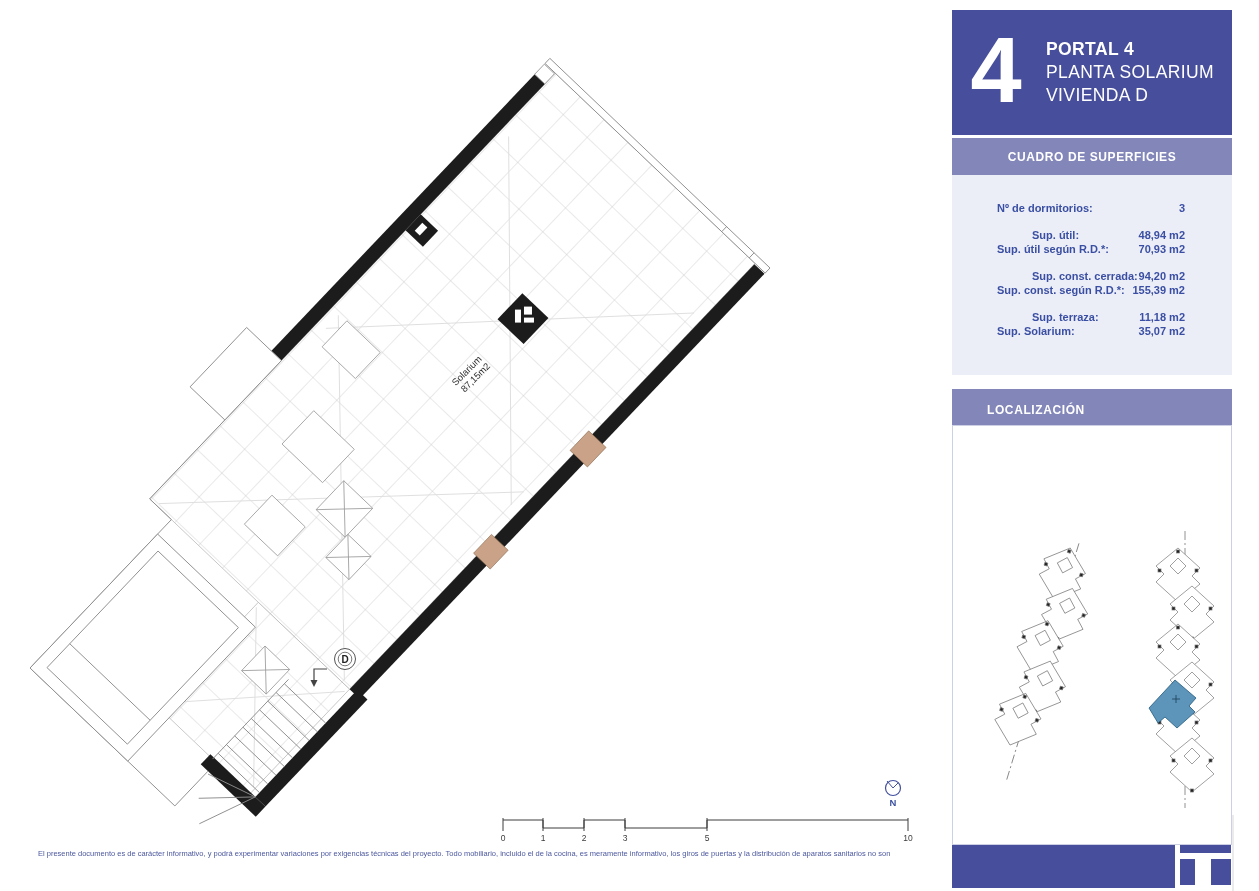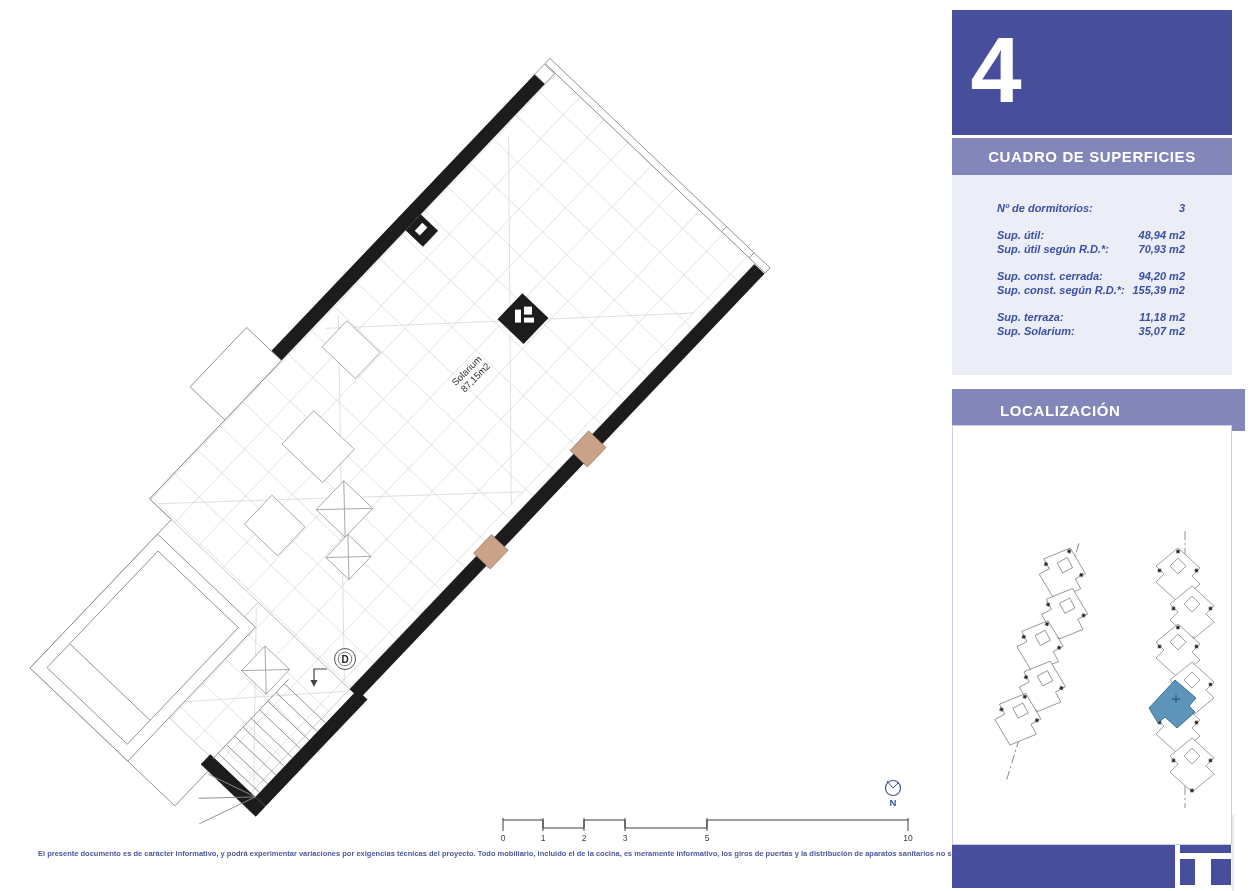--- a/index.html
+++ b/index.html
@@ -7,35 +7,35 @@
         font-family:"Liberation Sans",sans-serif;}
   svg text{font-family:"Liberation Sans",sans-serif;}
   .abs{position:absolute;}
 
   
   .sb-header{left:952px;top:10px;width:280px;height:125px;background:#474E9B;color:#fff;
              display:flex;align-items:center;}
   .sb-num{width:88px;text-align:center;font-size:92px;font-weight:700;line-height:100px;margin-top:-6px;}
   .sb-lines{margin-left:6px;font-size:17.5px;line-height:23px;letter-spacing:.4px;}
   .sb-lines .b{font-weight:700;}
-  .bar{background:#8386B9;color:#fff;font-weight:700;font-size:15px;letter-spacing:.6px;
+  .bar{background:#8386B9;color:#fff;font-weight:700;font-size:12px;letter-spacing:.6px;
        display:flex;align-items:center;}
   .bar-cuadro{left:952px;top:138px;width:280px;height:37px;justify-content:center;}
-  .bar-loc{left:952px;top:389px;width:280px;height:42px;padding-left:48px;width:245px;}
+  .bar-loc{left:952px;top:389px;width:280px;height:42px;padding-left:35px;width:245px;}
   .panel{left:952px;top:175px;width:280px;height:200px;background:#ECEEF7;box-sizing:border-box;
-         padding:26px 47px 0 45px;color:#3A4FA3;font-size:11px;font-weight:700;line-height:14px;font-style:italic;}
+         padding:26px 47px 0 45px;color:#3A4FA3;font-size:11px;font-weight:700;line-height:14px;}
   .row{display:flex;justify-content:space-between;}
-  .row.gap{margin-top:13px;}
+  .row.gap{margin-top:13px;margin-left:35px;}
   .sitebox{left:952px;top:425px;width:280px;height:420px;background:#fff;
            border:1px solid #CDD0E4;box-sizing:border-box;}
   .sb-footer{left:952px;top:845px;width:223px;height:43px;background:#474E9B;}
 
   
   .disclaimer{left:38px;top:849px;width:912px;color:#4C589E;font-size:7.5px;line-height:9.5px;}
-  .disclaimer span{display:block;white-space:nowrap;font-weight:bold;}
+  .disclaimer span{display:block;white-space:nowrap;}
 </style>
 </head>
 <body>
 
 <div id="page">
 
   <svg class="abs" style="left:0;top:0" width="1259" height="891" viewBox="0 0 1259 891">
     <defs>
       <pattern id="tiles" width="33" height="33" patternUnits="userSpaceOnUse">
         <rect width="33" height="33" fill="#ffffff"></rect>
@@ -147,20 +147,25 @@
     <line x1="1233" y1="815" x2="1233" y2="891" stroke="#c5c5c5" stroke-width="0.7"></line>
     <g fill="#474E9B">
       <rect x="1180" y="838" width="51" height="15"></rect>
       <rect x="1180" y="859" width="15" height="26"></rect>
       <rect x="1211" y="859" width="20" height="26"></rect>
     </g>
   </svg>
 
   <div class="abs sb-header">
     <div class="sb-num">4</div>
+    <div class="sb-lines">
+      <div class="b">PORTAL 4</div>
+      <div>PLANTA SOLARIUM</div>
+      <div>VIVIENDA D</div>
+    </div>
   </div>
 
   <div class="abs bar bar-cuadro">CUADRO DE SUPERFICIES</div>
 
   <div class="abs panel">
     <div class="row">
       <span>Nº de dormitorios:</span>
         <span>3</span>
     </div>
     <div class="row gap">

